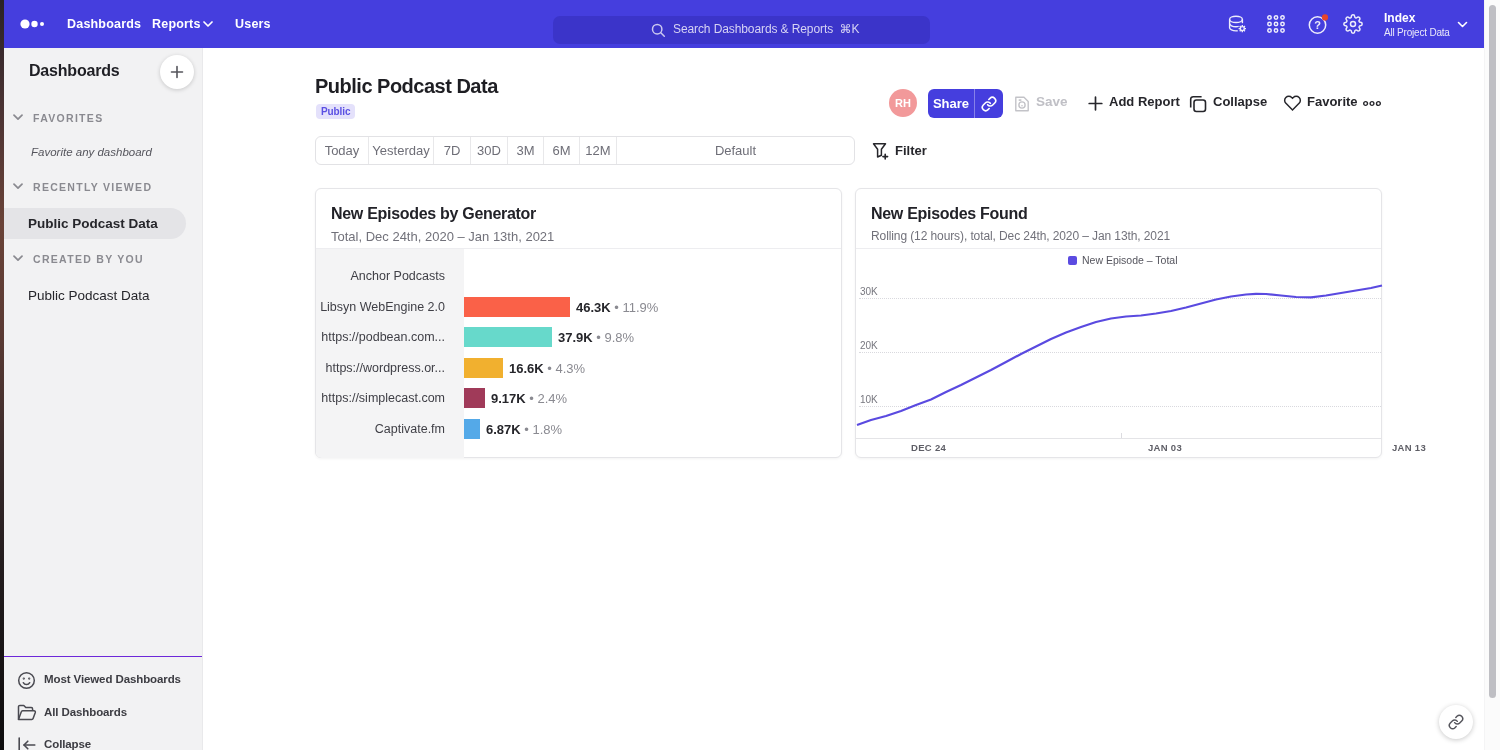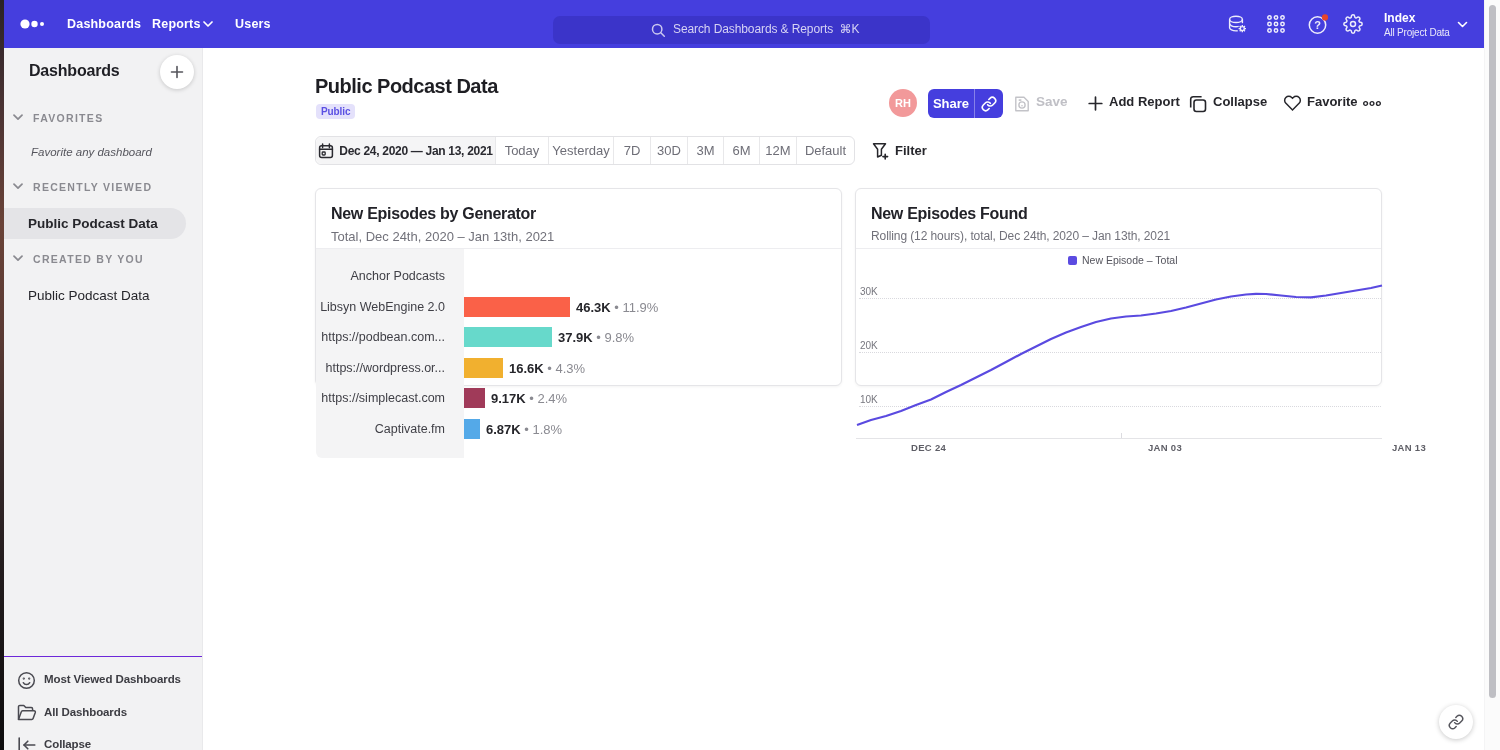--- a/index.html
+++ b/index.html
@@ -35,21 +35,21 @@
 h1 { position:absolute; left:111px; top:27px; font-size:20px; font-weight:700; color:#1E1E23; letter-spacing:-0.5px; }
 #chip { position:absolute; left:112px; top:56px; background:#E4E1FB; color:#5B50E3; font-size:10px; font-weight:700; padding:2px 5px; border-radius:4px; letter-spacing:-0.1px;text-align:right; }
 
 
 #datebar { position:absolute; left:111px; top:88px; width:540px; height:29px; border:1px solid #E2E2E5; border-radius:6px; display:flex; background:#fff; font-size:13px; color:#6E6E77; }
 #datebar .seg { border-right:1px solid #E8E8EA; display:flex; align-items:center; justify-content:center; }
 #datebar .seg:last-child { border-right:none; }
 #dateseg { background:#F5F5F6; font-weight:700; color:#2A2A30; border-radius:6px 0 0 6px; }
 
 
-.card { position:absolute; top:140px; width:527px; height:198px; border:1px solid #E5E5E8; border-radius:6px; background:#fff; box-shadow:0 1px 3px rgba(0,0,0,.05); }
+.card { position:absolute; top:140px; width:527px; height:270px; border:1px solid #E5E5E8; border-radius:6px; background:#fff; box-shadow:0 1px 3px rgba(0,0,0,.05); }
 .ctitle { position:absolute; left:15px; top:16px; font-size:16px; font-weight:700; color:#222228; letter-spacing:-0.3px; }
 .csub { position:absolute; left:15px; top:40px; font-size:13px; color:#71717A; }
 
 
 #labelpanel { position:absolute; left:0; top:60px; width:148px; height:209px; background:#F4F4F5; border-radius:0 0 0 6px; }
 .blabel { position:absolute; font-size:12.5px; color:#3F3F46; right:396px; text-align:right; white-space:nowrap; }
 .bar { position:absolute; left:148px; height:20px; }
 .bval { position:absolute; font-size:13px; white-space:nowrap; }
 .bval b { color:#26262B; font-weight:700; }
 .bval span { color:#8A8A91; }
@@ -164,28 +164,20 @@
       <path d="M9.8 4.2 L6 8 L9.8 11.8" stroke-linejoin="round"></path>
     </svg>
     <div class="sbb" style="top:81px">Collapse</div>
   </div>
 </div>
 
 <div class="abs" id="main">
   <h1>Public Podcast Data</h1>
   <div id="chip">Public</div>
   <div id="datebar">
-    <div class="seg" id="dateseg" style="width:180px">
-      <svg style="margin-right:5px" width="16" height="16" viewBox="0 0 16 16" fill="none" stroke="#2A2A30" stroke-width="1.5" stroke-linejoin="round">
-        <rect x="1.6" y="2.8" width="12.8" height="11.6" rx="2"></rect>
-        <path d="M4.6 1 V4.4 M11.4 1 V4.4 M1.6 6.2 H14.4" stroke-linecap="round"></path>
-        <rect x="4.2" y="9" width="3" height="3" rx="0.8" stroke-width="1.3"></rect>
-      </svg>
-      <span style="font-size:12px;letter-spacing:-0.3px">Dec 24, 2020 — Jan 13, 2021</span>
-    </div>
     <div class="seg" style="width:53px">Today</div>
     <div class="seg" style="width:65px">Yesterday</div>
     <div class="seg" style="width:37px">7D</div>
     <div class="seg" style="width:37px">30D</div>
     <div class="seg" style="width:36px">3M</div>
     <div class="seg" style="width:36px">6M</div>
     <div class="seg" style="width:37px">12M</div>
     <div class="seg" style="flex:1">Default</div>
   </div>
   <svg class="abs" style="left:668px;top:94px" width="18" height="18" viewBox="0 0 18 18" fill="none" stroke="#26262B" stroke-width="1.5" stroke-linejoin="round" stroke-linecap="round">

